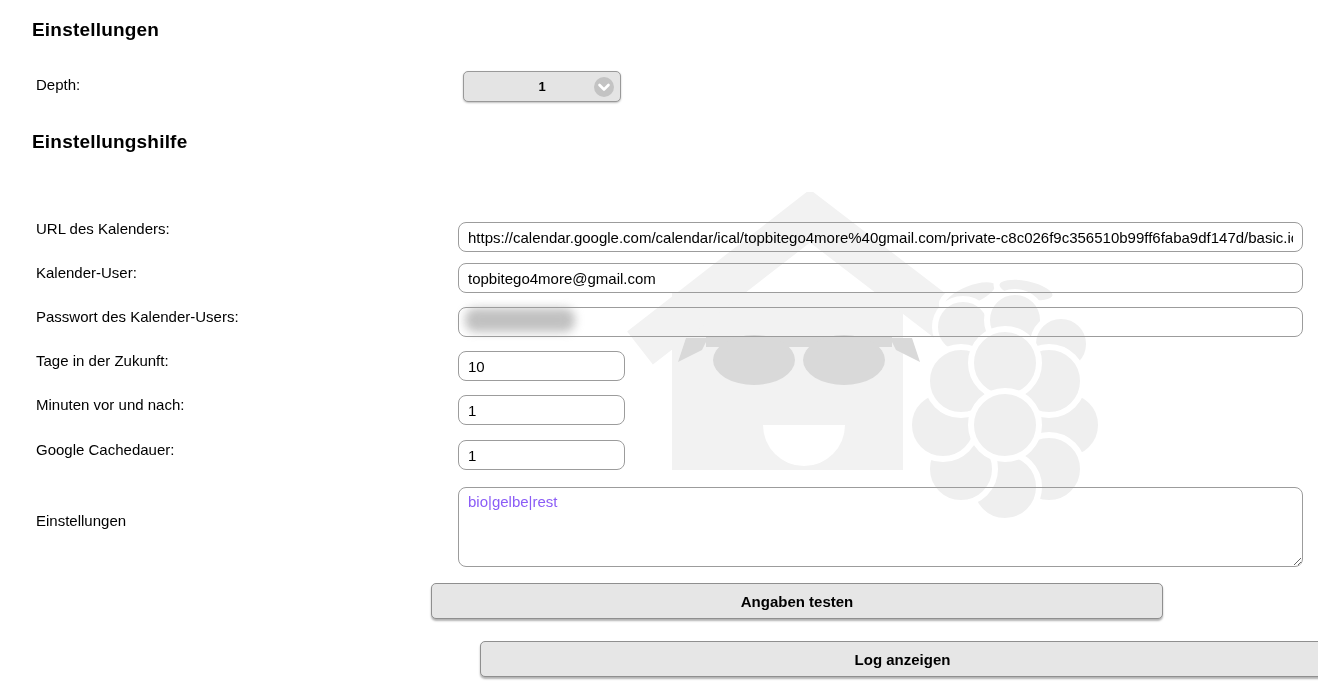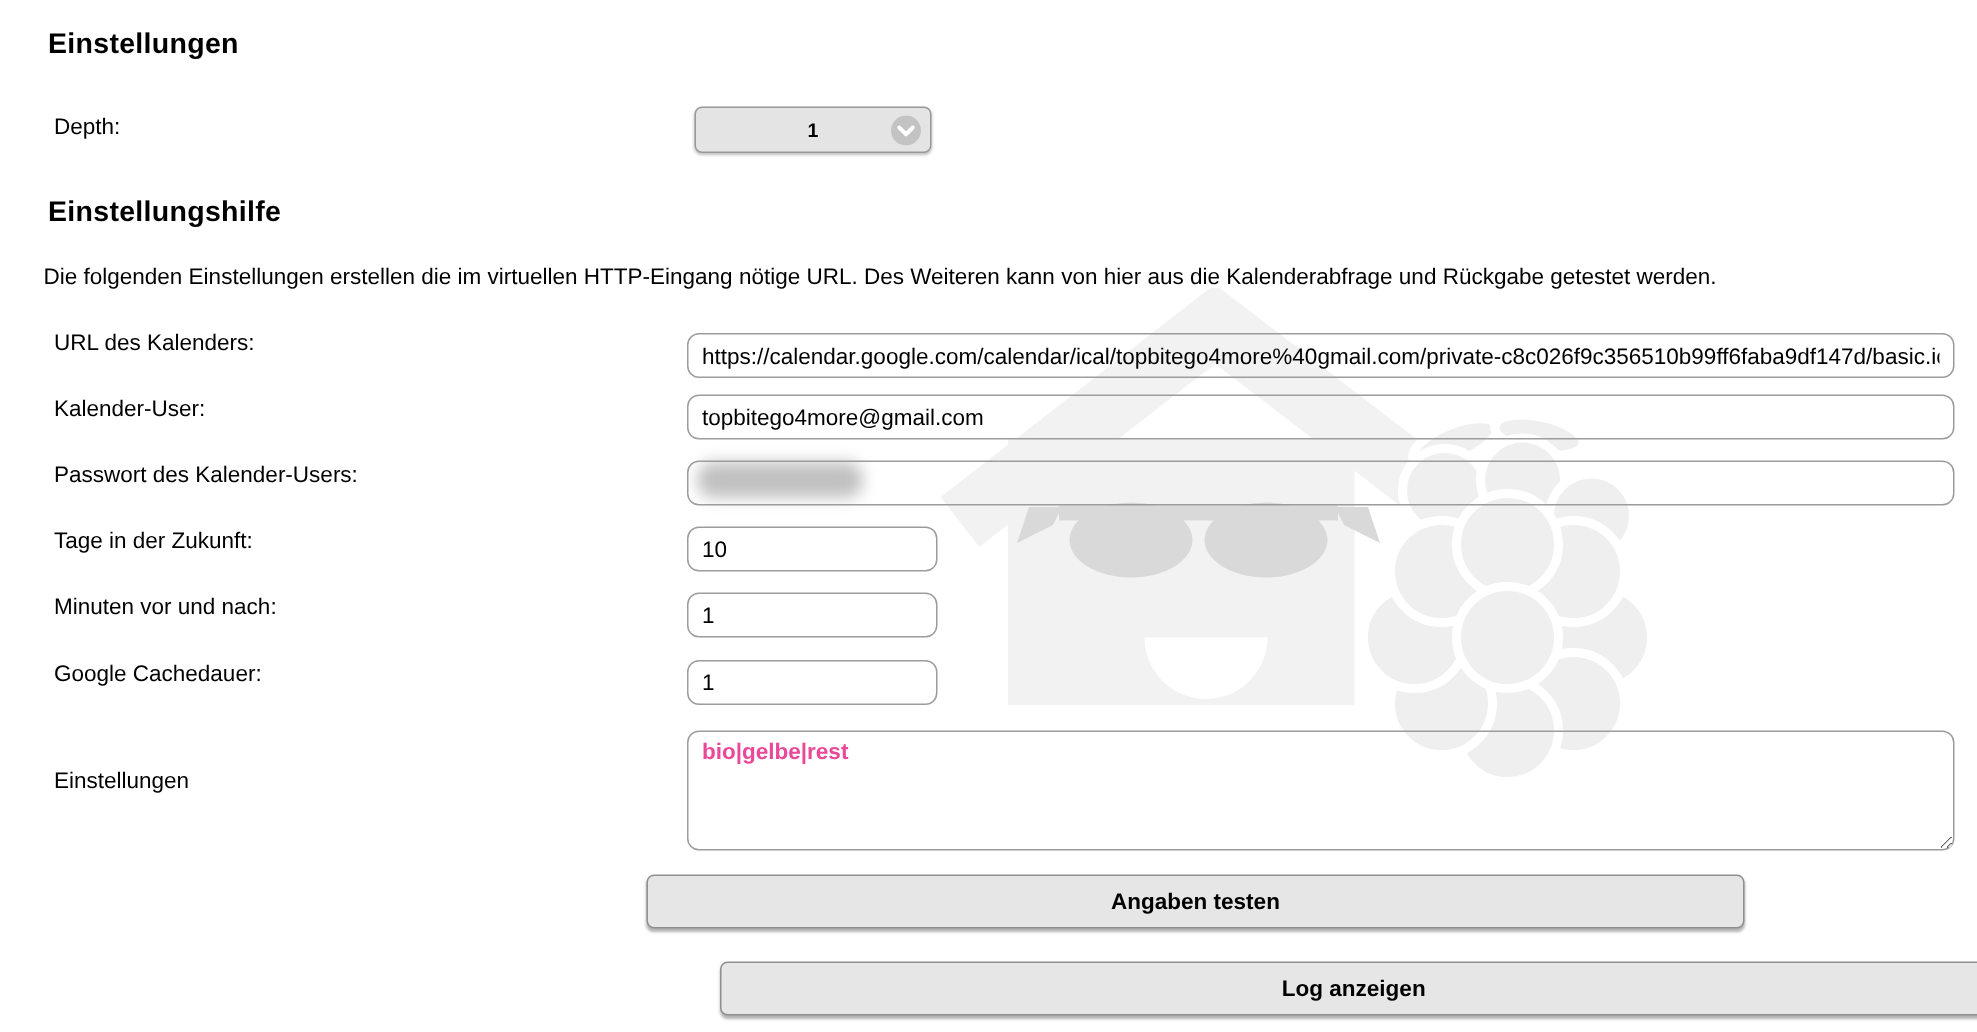--- a/index.html
+++ b/index.html
@@ -14,22 +14,22 @@
   .desc  { font-size:15px; margin:0; z-index:1; white-space:nowrap; }
 
   .input {
     box-sizing:border-box; position:absolute; height:30px;
     border:1px solid #9c9c9c; border-radius:8px;
     padding:0 9px; font-size:15px; font-family:inherit; color:#000;
     background:transparent; outline:none; z-index:1;
   }
   .textarea {
     box-sizing:border-box; border:1px solid #9c9c9c; border-radius:8px;
-    padding:5px 9px; font-size:15px; font-family:inherit; color:#ec4899;
-    background:transparent; outline:none; resize:both; z-index:1;font-weight:bold;
+    padding:5px 9px; font-size:15px; font-family:inherit; color:#8b5cf6;
+    background:transparent; outline:none; resize:both; z-index:1;
   }
   .btn {
     box-sizing:border-box; background:#e6e6e6; border:1px solid #8f8f8f;
     border-radius:5px; font-weight:bold; font-size:15px; font-family:inherit;
     color:#000; box-shadow:0 2px 2px rgba(0,0,0,.30); cursor:pointer; z-index:1;
   }
   .select {
     box-sizing:border-box; background:#e4e4e4; border:1px solid #999;
     border-radius:5px; display:flex; align-items:center; justify-content:center;
     box-shadow:0 1px 2px rgba(0,0,0,.25); cursor:pointer; z-index:1;
@@ -90,21 +90,20 @@
     <span class="select-chevron">
       <svg width="20" height="20" viewBox="0 0 20 20">
         <circle cx="10" cy="10" r="10" fill="#c3c3c3"></circle>
         <path d="M5.5 8 L10 12.5 L14.5 8" stroke="#ffffff" stroke-width="2.6" fill="none" stroke-linecap="round" stroke-linejoin="round"></path>
       </svg>
     </span>
   </div>
 
   <h1 class="hd" style="left:32px; top:131px;">Einstellungshilfe</h1>
 
-  <p class="desc" style="left:29px; top:176px;">Die folgenden Einstellungen erstellen die im virtuellen HTTP-Eingang nötige URL. Des Weiteren kann von hier aus die Kalenderabfrage und Rückgabe getestet werden.</p>
 
   <div class="label" style="left:36px; top:220px;">URL des Kalenders:</div>
   <input class="input" style="left: 458px; top: 222px; width: 845px;" type="text" value="https://calendar.google.com/calendar/ical/topbitego4more%40gmail.com/private-c8c026f9c356510b99ff6faba9df147d/basic.ics">
 
   <div class="label" style="left:36px; top:264px;">Kalender-User:</div>
   <input class="input" style="left: 458px; top: 263px; width: 845px;" type="text" value="topbitego4more@gmail.com">
 
   <div class="label" style="left:36px; top:308px;">Passwort des Kalender-Users:</div>
   <div class="pw-wrap" style="left:458px; top:307px; width:845px; height:30px;">
     <input class="input" type="text" value="" style="">

